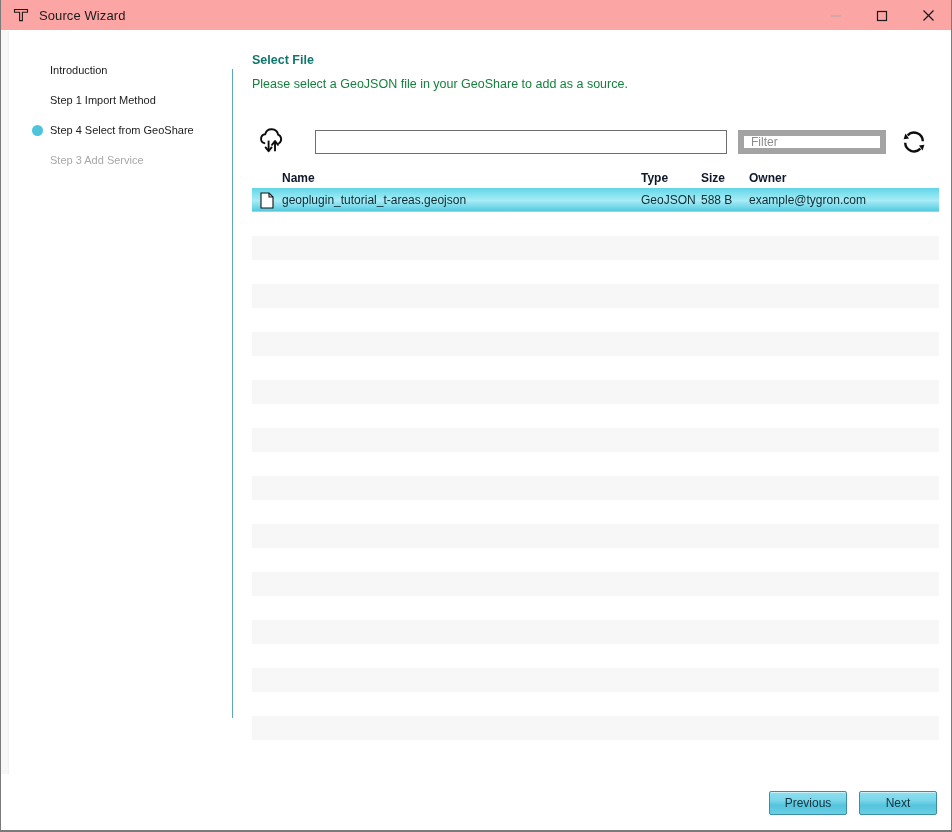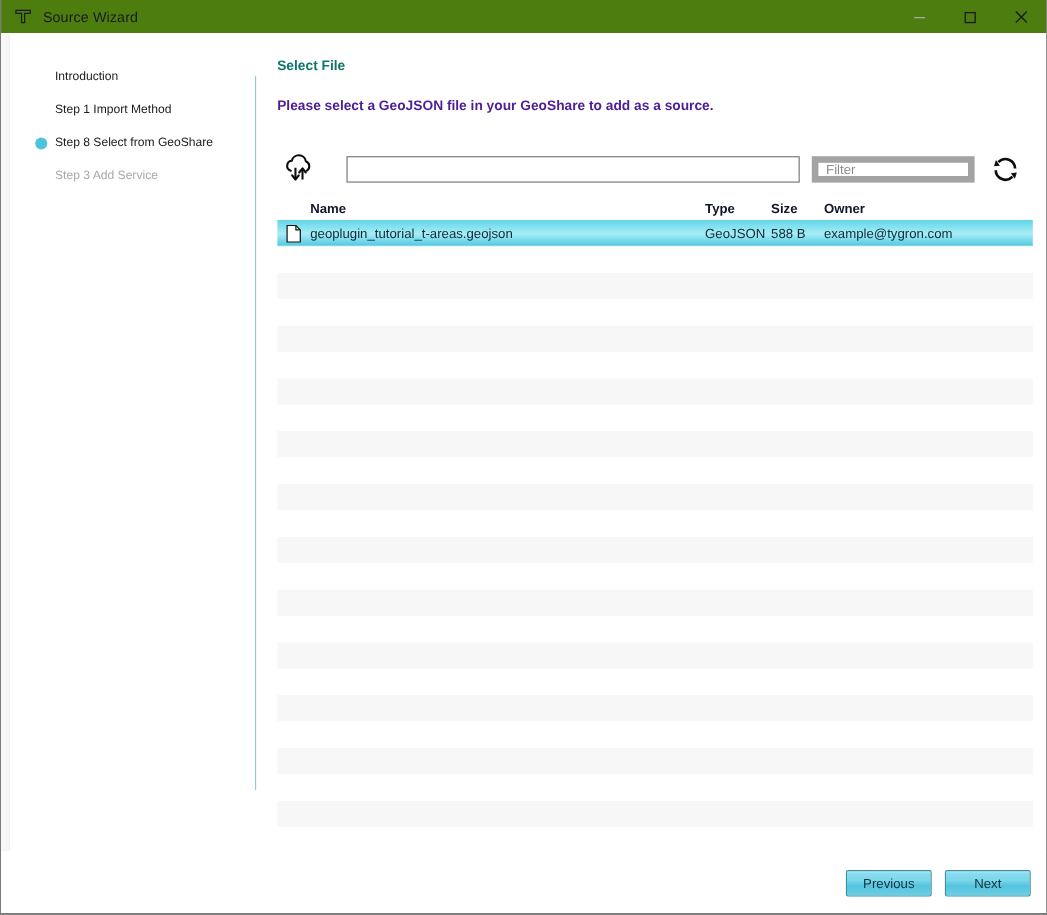--- a/index.html
+++ b/index.html
@@ -20,21 +20,21 @@
     border: 1px solid #7a7a7a;
     border-top: none;
     display: flex;
     flex-direction: column;
   }
 
   
   #titlebar {
     height: 31px;
     min-height: 31px;
-    background: #4d7c0f;
+    background: #fca5a5;
     display: flex;
     align-items: center;
     position: relative;
     border-bottom: 1px solid #ffffff;
   }
   #app-logo {
     width: 18px; height: 18px;
     margin-left: 11px;
     display: flex; align-items: center; justify-content: center;
   }
@@ -115,24 +115,23 @@
     display: flex;
     flex-direction: column;
   }
 
   #panel-title {
     font-size: 12.5px;
     font-weight: bold;
     color: #0f766e;
   }
   #panel-desc {
-    margin-top: 22px;
+    margin-top: 10px;
     font-size: 12.5px;
-    color: #4c1d95;
-    font-weight: bold;
+    color: #15803d;
   }
 
   
   #toolbar {
     margin-top: 34px;
     height: 34px;
     display: flex;
     align-items: center;
   }
   #cloud-icon-wrap {
@@ -291,21 +290,21 @@
       <div class="step">
         <span class="step-label">Introduction</span>
       </div>
 
       <div class="step">
         <span class="step-label">Step 1 Import Method</span>
       </div>
 
       <div class="step">
         <span class="step-dot"></span>
-        <span class="step-label">Step 8 Select from GeoShare</span>
+        <span class="step-label">Step 4 Select from GeoShare</span>
       </div>
 
       <div class="step disabled">
         <span class="step-label">Step 3 Add Service</span>
       </div>
 
     </div>
 
     <div id="vdivider"></div>
 

